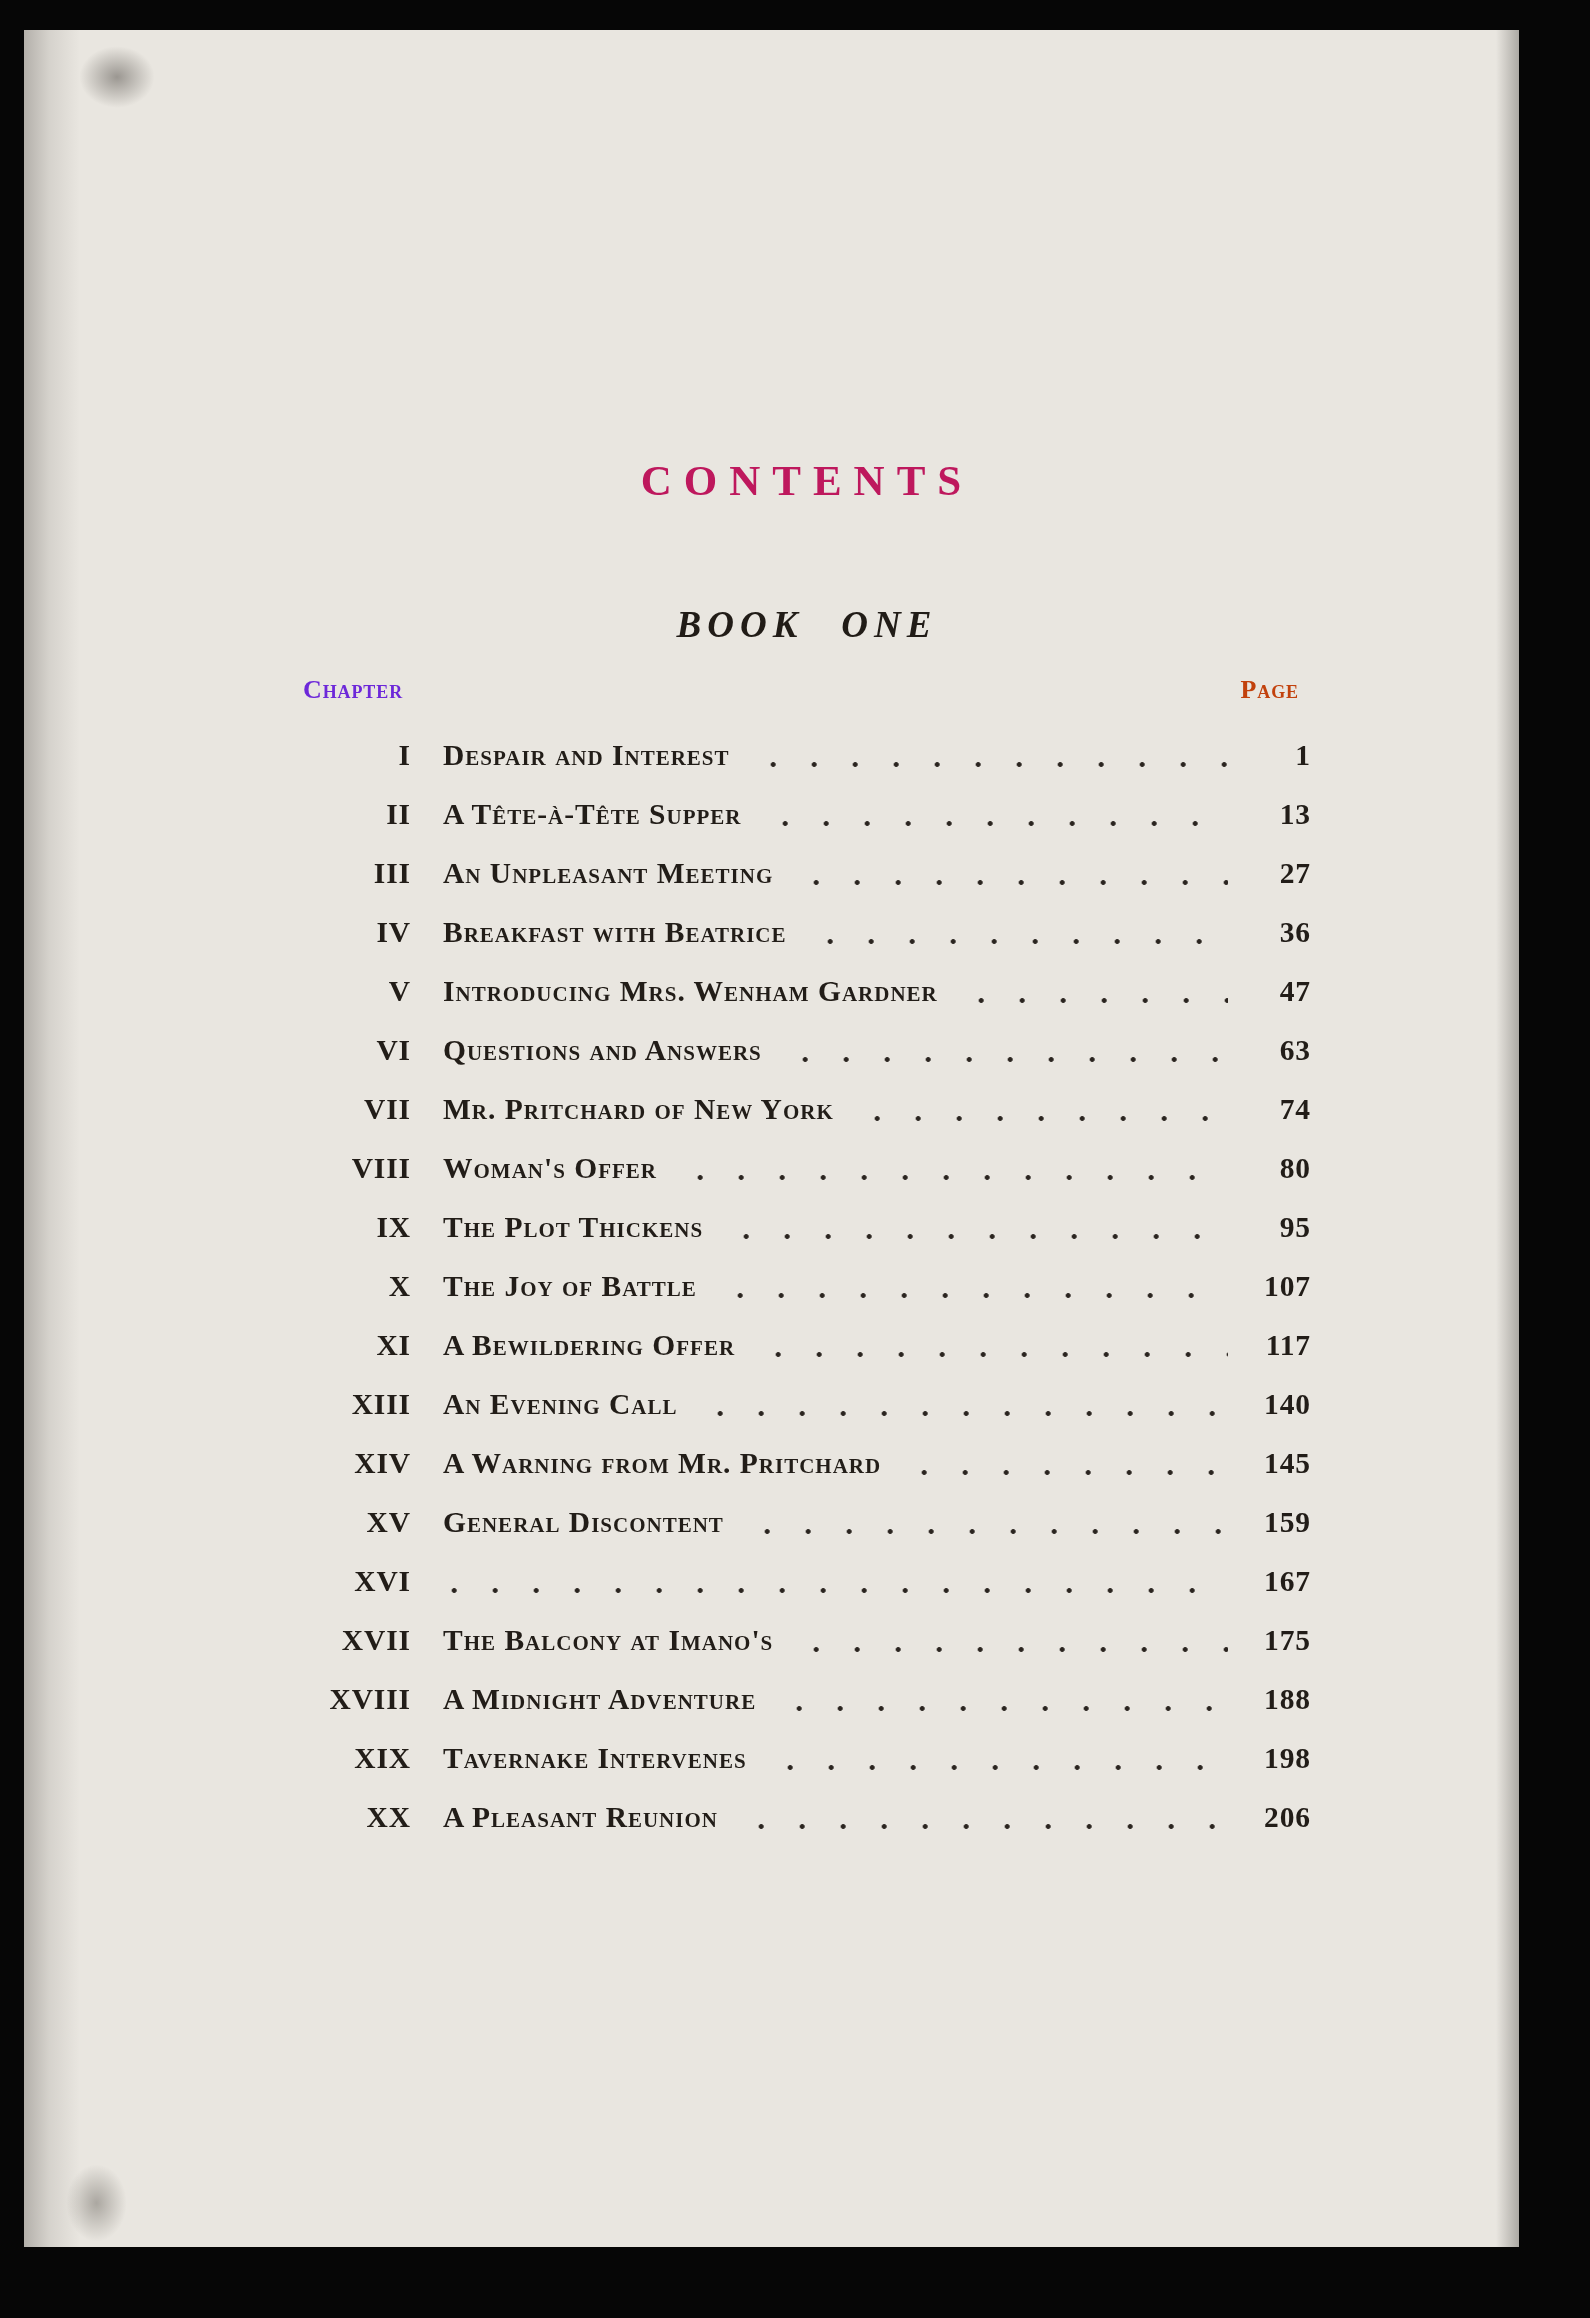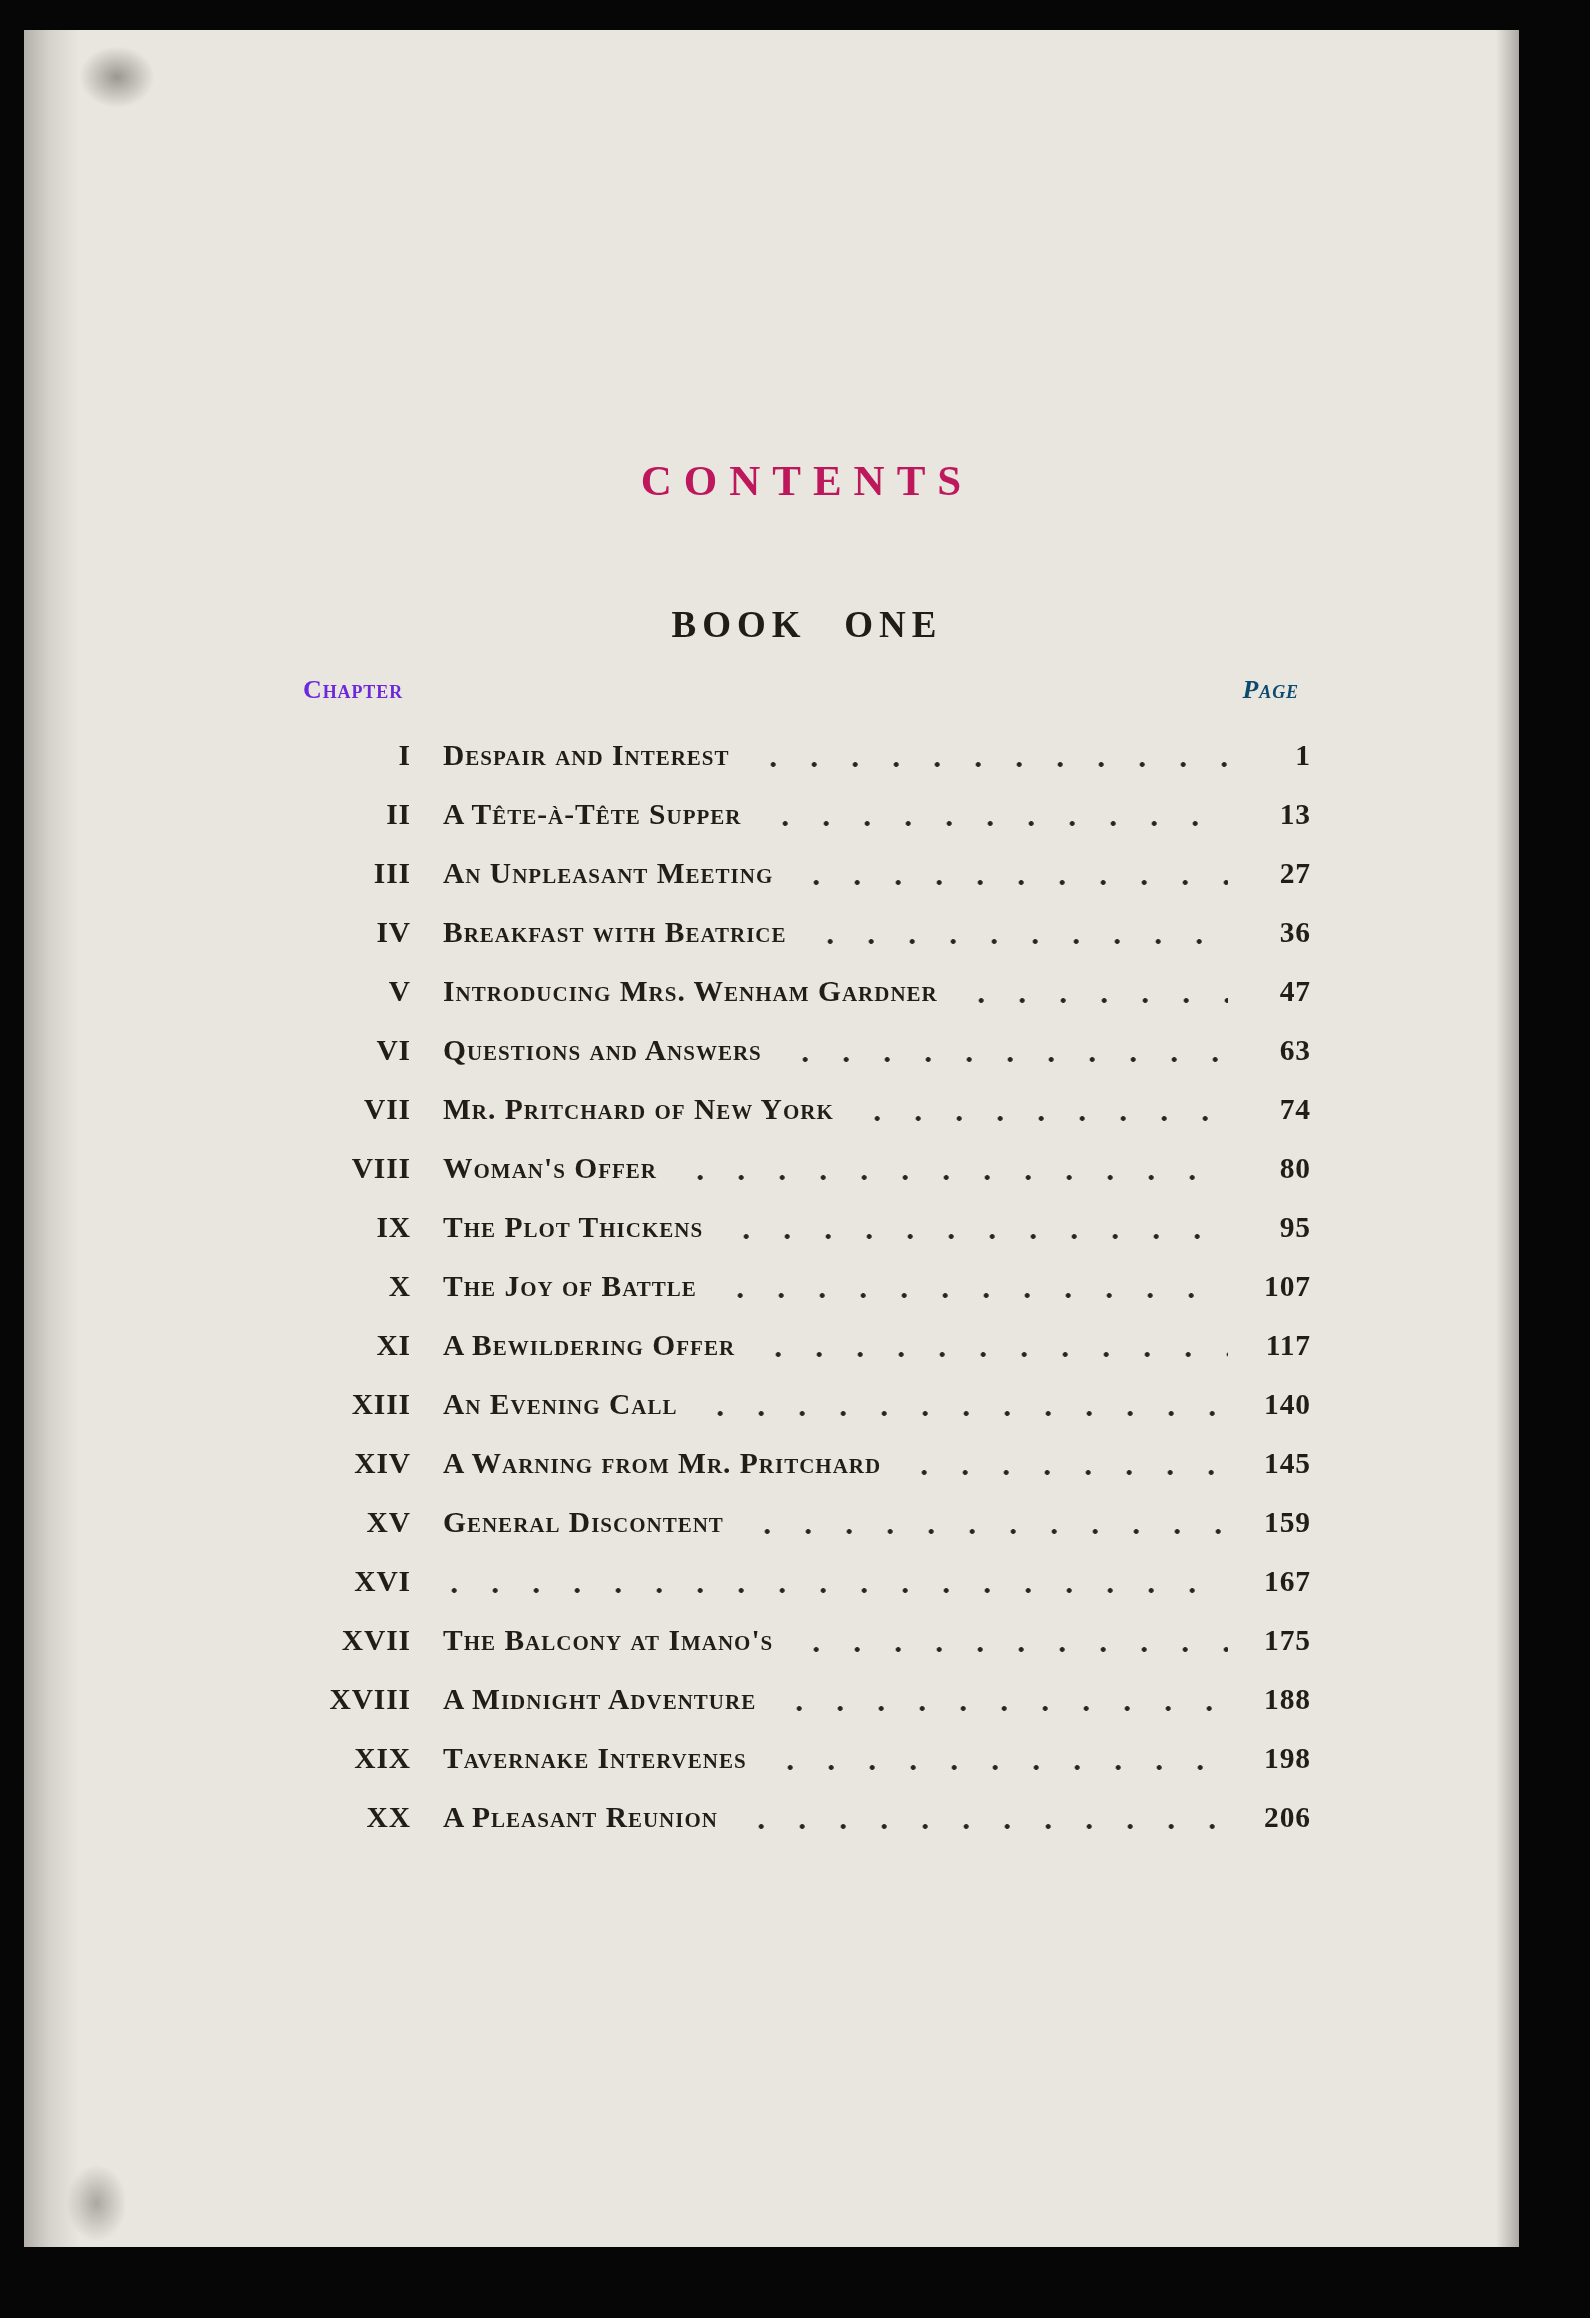--- a/index.html
+++ b/index.html
@@ -79,20 +79,21 @@
     position: absolute;
     left: 279px;
     top: 573px;
     width: 1008px;
     text-align: center;
     font-size: 37px;
     font-weight: 700;
     letter-spacing: 6px;
     word-spacing: 22.6px;
     color: #211c17;
+    font-style: italic;
   }
 
   .toc-header-row {
     position: absolute;
     left: 279px;
     top: 645px;
     width: 1008px;
     display: flex;
     justify-content: space-between;
     align-items: baseline;
@@ -102,23 +103,22 @@
     font-weight: 700;
     font-size: 26px;
     letter-spacing: 0.9px;
     color: #6d28d9;
   }
   .toc-header-row .page-header {
     font-variant: small-caps;
     font-weight: 700;
     font-size: 26px;
     letter-spacing: 0.9px;
-    color: #0c4a6e;
+    color: #c2410c;
     margin-right: 12px;
-    font-style: italic;
   }
 
   .toc-list {
     position: absolute;
     left: 279px;
     top: 696px;
     width: 1008px;
   }
 
   .toc-row {

